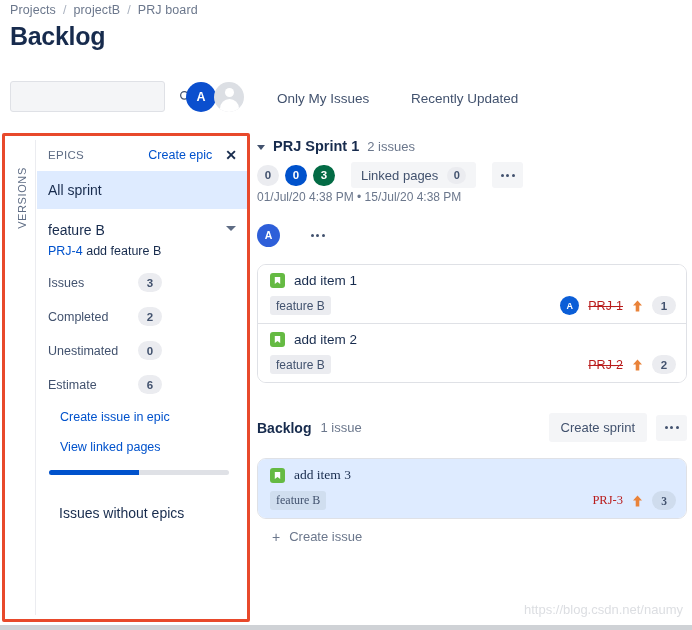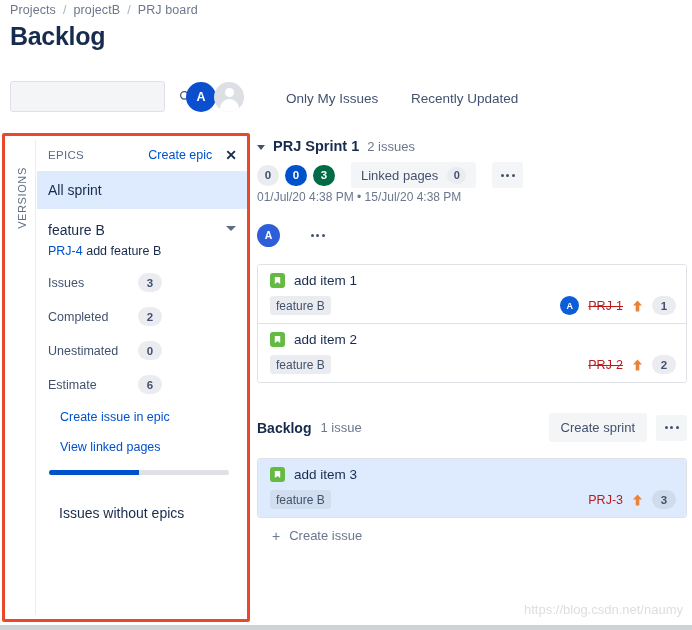--- a/index.html
+++ b/index.html
@@ -54,21 +54,21 @@
     position: absolute; left: 214px; top: 82px;
     width: 30px; height: 30px; background: #dcdfe4; overflow: hidden;
   }
   .ghost-head { position:absolute; top:6px; left:10.5px; width:9px; height:9px; border-radius:50%; background:#fff; }
   .ghost-body { position:absolute; top:17px; left:5.5px; width:19px; height:14px; border-radius:10px 10px 0 0; background:#fff; }
 
   .filter-link {
     position: absolute; top: 91px;
     font-size: 13.5px; color: #42526e;
   }
-  .f-only { left: 286px; }
+  .f-only { left: 277px; }
   .f-recent { left: 411px; }
 
   
   .redbox {
     position: absolute; left: 2px; top: 133px;
     width: 248px; height: 489px;
     border: 3px solid #e8492b;
     border-radius: 2px;
   }
 
@@ -197,21 +197,21 @@
 
   .sprint-goal { margin-top: 7px; font-size: 12px; color: #6b778c; }
   .sprint-dates { margin-top: 2px; font-size: 12px; color: #6b778c; }
 
   .assignee-row { display: flex; align-items: center; gap: 12px; margin-top: 18px; }
   .av-small { width: 23px; height: 23px; background: #2e5fd9; font-size: 10.5px; }
 
   
   .card-group {
     margin-top: 16px;
-    border: 1px solid #dfe1e6; border-radius: 3px;
+    border: 1px solid #dfe1e6; border-radius: 9px;
     overflow: hidden; background: #fff;
   }
   .issue-card { padding: 8px 10px 8px 12px; background: #fff; }
   .issue-card + .issue-card { border-top: 1px solid #dfe1e6; }
   .issue-card.selected { background: #deebff; }
 
   .issue-top { display: flex; align-items: center; gap: 9px; }
   .type-icon {
     width: 15px; height: 15px; border-radius: 3px;
     background: #65ba43;
@@ -447,21 +447,21 @@
       <span class="backlog-title">Backlog</span>
       <span class="backlog-count">1 issue</span>
       <button class="create-sprint">Create sprint</button>
       <span class="more-btn backlog-more">
         <span class="dot"></span>
         <span class="dot"></span>
         <span class="dot"></span>
       </span>
     </div>
 
-    <div class="card-group" style="">
+    <div class="card-group" style="font-family:Liberation Serif, serif;">
       <div class="issue-card selected">
         <div class="issue-top">
           <span class="type-icon">
             <svg width="9" height="9" viewBox="0 0 10 10">
                 <path d="M2 1h6v8L5 6.6 2 9z" fill="#fff"></path>
               </svg>
           </span>
           <span class="issue-summary">add item 3</span>
         </div>
         <div class="issue-bottom">

